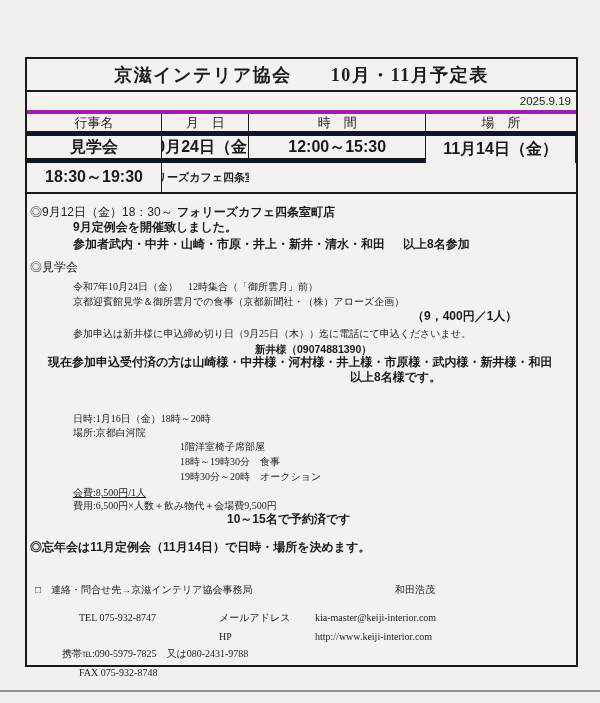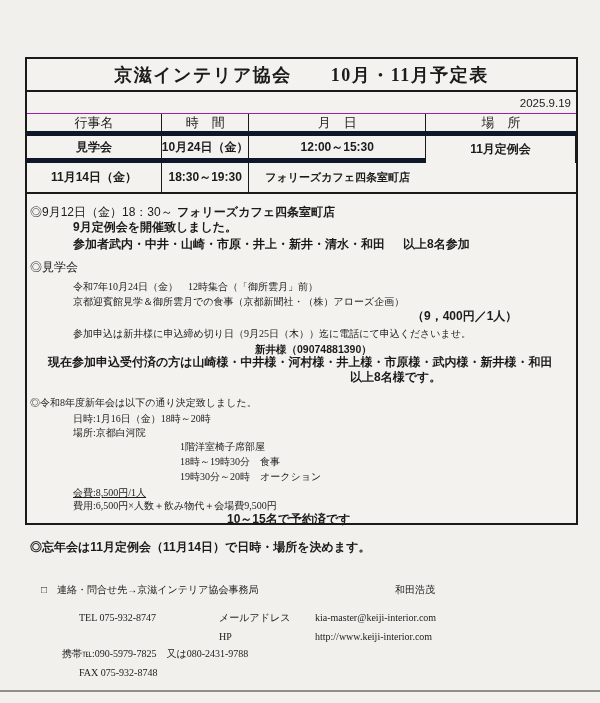--- a/index.html
+++ b/index.html
@@ -2,50 +2,50 @@
 <html><head>
 <meta charset="utf-8">
 <style>
   html,body { margin:0; padding:0; }
   .paper {
     position:relative; width:600px; height:703px;
     background:#f1f0ec; overflow:hidden;
     color:#1b1b1b; font-family:"Liberation Serif", serif;
   }
   .doc {
-    position:absolute; left:25px; top:57px; width:553px; height:468px;
+    position:absolute; left:25px; top:57px; width:553px; height:610px;
     box-sizing:border-box; border:2px solid #1a1a1a; background:#f3f2ee;
   }
   .title-row {
     height:33px; box-sizing:border-box; border-bottom:2px solid #1a1a1a;
     display:flex; align-items:center; justify-content:center;
   }
   .title-row span {
     font-size:18px; font-weight:bold; letter-spacing:1.5px; white-space:nowrap;
     font-family:"Liberation Serif", serif;
   }
   .date-row {
-    height:22px; box-sizing:border-box; border-bottom:1px solid #a21caf;
+    height:22px; box-sizing:border-box; border-bottom:4px solid #a21caf;
     display:flex; align-items:center; justify-content:flex-end; padding-right:5px;
     font-family:"Liberation Sans", sans-serif; font-size:11.5px;
   }
   .tbl {
     display:grid; grid-template-columns:136fr 88fr 178fr 151fr;
     grid-template-rows:22px 27px 29px;
     box-sizing:border-box; border-bottom:2px solid #1a1a1a;
   }
   .cell {
     display:flex; align-items:center; justify-content:center;
     box-sizing:border-box; border-right:1px solid #1a1a1a; border-bottom:5px solid #0f172a;
     white-space:nowrap; overflow:hidden;
   }
   .cell.last { border-right:none; }
   .cell.bottom { border-bottom:none; }
   .th { font-size:13px; font-family:"Liberation Serif", serif; }
-  .td { font-family:"Liberation Sans", sans-serif; font-weight:bold; font-size:12px; }
+  .td { font-family:"Liberation Sans", sans-serif; font-weight:bold; font-size:16px; }
   .td.place { font-size:11px; }
   .content { position:relative; height:473px; }
   .t { position:absolute; white-space:nowrap; font-size:10px; line-height:16px; }
   .s  { font-family:"Liberation Serif", serif; }
   .g  { font-family:"Liberation Sans", sans-serif; font-weight:bold; font-size:12px; }
   .gr { font-family:"Liberation Sans", sans-serif; font-size:12px; }
   .sm { font-size:10.5px; }
   .scan-line {
     position:absolute; left:0; top:690px; width:600px; height:2px;
     background:#8e8e8a;
@@ -60,29 +60,28 @@
     <div class="title-row">
       <span>京滋インテリア協会　　10月・11月予定表</span>
     </div>
 
     <div class="date-row">
       <span>2025.9.19</span>
     </div>
 
     <div class="tbl">
       <div class="cell th">行事名</div>
+      <div class="cell th">月　日</div>
       <div class="cell th">時　間</div>
-      <div class="cell th">月　日</div>
       <div class="cell th last">場　所</div>
 
       <div class="cell td">見学会</div>
       <div class="cell td">10月24日（金）</div>
       <div class="cell td">12:00～15:30</div>
 
-      <div class="cell td bottom">11月定例会</div>
       <div class="cell td bottom">11月14日（金）</div>
       <div class="cell td bottom">18:30～19:30</div>
       <div class="cell td place bottom last">フォリーズカフェ四条室町店</div>
     </div>
 
     <div class="content">
 
       <div class="t gr" style="top:10px;left:3px;">◎9月12日（金）18：30～</div>
       <div class="t g" style="top:10px;left:150px;">フォリーズカフェ四条室町店</div>
       <div class="t g" style="top:25px;left:46px;">9月定例会を開催致しました。</div>
@@ -91,33 +90,32 @@
 
       <div class="t gr" style="top:65px;left:3px;">◎見学会</div>
       <div class="t s" style="top:85px;left:46px;">令和7年10月24日（金）　12時集合（「御所雲月」前）</div>
       <div class="t s" style="top:100px;left:46px;">京都迎賓館見学＆御所雲月での食事（京都新聞社・（株）アローズ企画）</div>
       <div class="t g" style="top:114px;left:385px;">（9，400円／1人）</div>
       <div class="t s" style="top:132px;left:46px;">参加申込は新井様に申込締め切り日（9月25日（木））迄に電話にて申込くださいませ。</div>
       <div class="t g sm" style="top:147px;left:228px;">新井様（09074881390）</div>
       <div class="t g" style="top:160px;left:21px;">現在参加申込受付済の方は山崎様・中井様・河村様・井上様・市原様・武内様・新井様・和田</div>
       <div class="t g" style="top:175px;left:323px;">以上8名様です。</div>
 
-      <div class="t s" style="top:201px;left:3px;">◎令和8年度新年会は以下の通り決定致しました。</div>
       <div class="t s" style="top:217px;left:46px;">日時:1月16日（金）18時～20時</div>
       <div class="t s" style="top:231px;left:46px;">場所:京都白河院</div>
       <div class="t s" style="top:245px;left:153px;text-align:center;">1階洋室椅子席部屋</div>
       <div class="t s" style="top:260px;left:153px;">18時～19時30分　食事</div>
       <div class="t s" style="top:275px;left:153px;">19時30分～20時　オークション</div>
       <div class="t s" style="top:291px;left:46px;text-decoration:underline;">会費:8,500円/1人</div>
       <div class="t s" style="top:304px;left:46px;">費用:6,500円×人数＋飲み物代＋会場費9,500円</div>
       <div class="t g" style="top:317px;left:200px;">10～15名で予約済です</div>
 
       <div class="t g" style="top:345px;left:3px;">◎忘年会は11月定例会（11月14日）で日時・場所を決めます。</div>
 
-      <div class="t s" style="top:388px;left:14px;">□　連絡・問合せ先→京滋インテリア協会事務局</div>
+      <div class="t s" style="top:388px;left:8px;">□　連絡・問合せ先→京滋インテリア協会事務局</div>
       <div class="t s" style="top:388px;left:368px;">和田浩茂</div>
       <div class="t s" style="top:416px;left:52px;">TEL 075-932-8747</div>
       <div class="t s" style="top:416px;left:192px;">メールアドレス</div>
       <div class="t s" style="top:416px;left:288px;">kia-master@keiji-interior.com</div>
       <div class="t s" style="top:435px;left:52px;margin-top:36px;">FAX 075-932-8748</div>
       <div class="t s" style="top:435px;left:192px;">HP</div>
       <div class="t s" style="top:435px;left:288px;">http://www.keiji-interior.com</div>
       <div class="t s" style="top:452px;left:35px;">携帯℡:090-5979-7825　又は080-2431-9788</div>
 
     </div>

